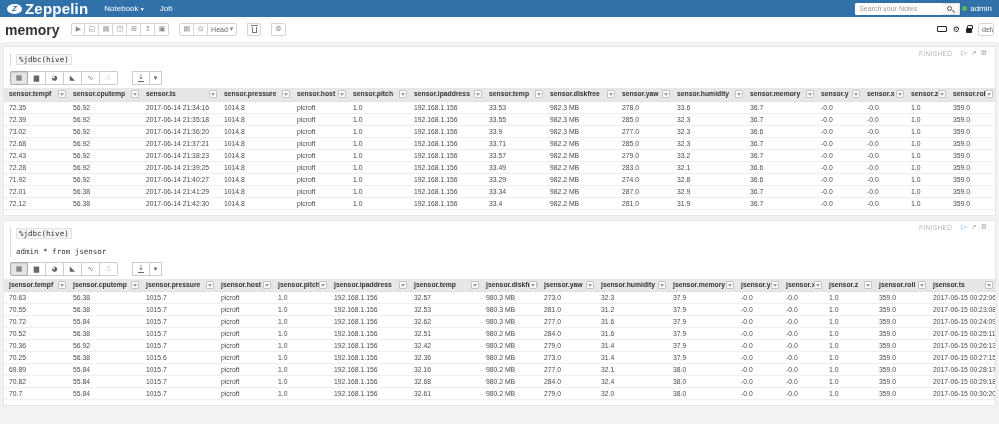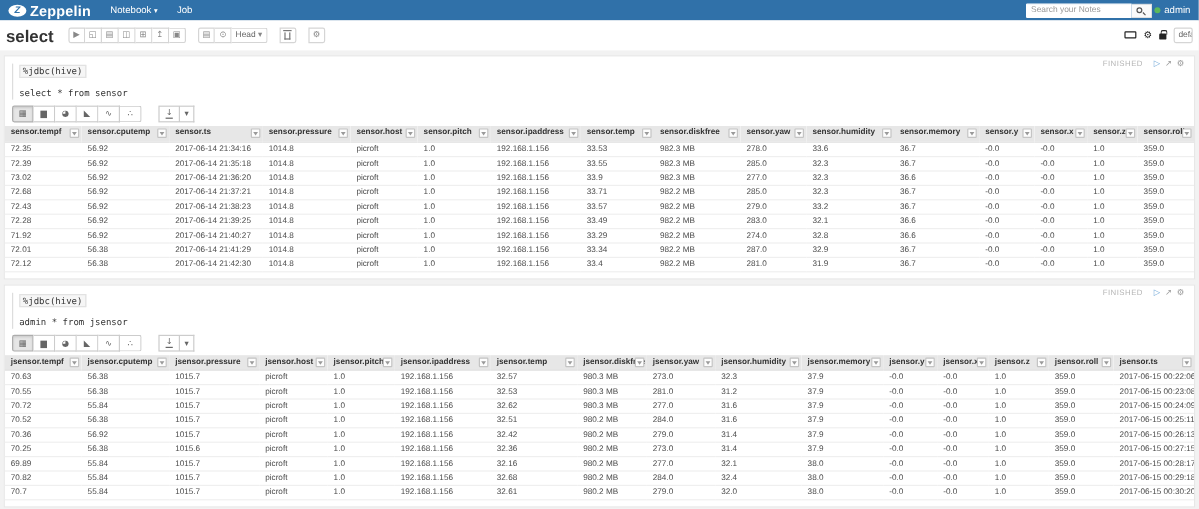--- a/index.html
+++ b/index.html
@@ -5,21 +5,21 @@
   * { margin:0; padding:0; box-sizing:border-box; }
   html,body { width:999px; height:424px; overflow:hidden; background:#f2f2f2;
               font-family:"Liberation Sans", sans-serif; }
 
   
   .navbar { height:17px; background:#3071a9; display:flex; align-items:center; padding:0 7px; }
   .brand { display:flex; align-items:center; cursor:pointer; }
   .logo-ellipse { width:15px; height:10px; background:#fff; border-radius:50%;
                   display:inline-flex; align-items:center; justify-content:center; margin-right:3px; }
   .logo-z { color:#3071a9; font-size:8px; font-weight:bold; font-style:italic; line-height:1; }
-  .brand-text { color:#fff; font-weight:bold; font-size:12px; letter-spacing:.2px; }
+  .brand-text { color:#fff; font-weight:bold; font-size:15px; letter-spacing:.2px; }
   nav { display:flex; align-items:center; }
   .nav-item { color:#fff; font-size:8px; margin-left:16px; cursor:pointer; white-space:nowrap; }
   .caret-glyph { font-size:6px; color:#fff; }
   .nav-right { margin-left:auto; display:flex; align-items:center; }
   .searchbox { display:flex; align-items:center; }
   .searchbox input { width:88px; height:12px; font-size:7px; padding:0 3px; border:1px solid #fff;
                      border-radius:1px 0 0 1px; outline:none; color:#333;
                      font-family:"Liberation Sans", sans-serif; }
   .searchbox input::placeholder { color:#999; }
   .search-btn { width:17px; height:12px; border:1px solid #e0e0e0; background:#fafafa;
@@ -117,21 +117,21 @@
         </button>
     </div>
     <div class="user">
       <span class="status-dot"></span>
       <span>admin</span>
     </div>
   </div>
 </header>
 
 <div class="titlebar">
-  <span class="note-title">select</span>
+  <span class="note-title">memory</span>
 
   <div class="btn-group">
     <button class="tbtn">
         <span>▶</span>
       </button>
     <button class="tbtn">
         <span>◱</span>
       </button>
     <button class="tbtn">
         <span>▤</span>
@@ -187,21 +187,20 @@
 
 <section class="paragraph">
   <div class="para-status">
     <span class="status-text">FINISHED</span>
     <span class="ps-ico play"><span>▷</span></span>
     <span class="ps-ico"><span>↗</span></span>
     <span class="ps-ico"><span>⚙</span></span>
   </div>
   <div class="code">
     <span class="interp">%jdbc(hive)</span>
-    <div class="code-line">select * from sensor</div>
   </div>
   <div class="chart-bar">
     <div class="cgroup">
       <button class="cbtn active">
           <span>▦</span>
         </button>
       <button class="cbtn">
           <span>▆</span>
         </button>
       <button class="cbtn">

